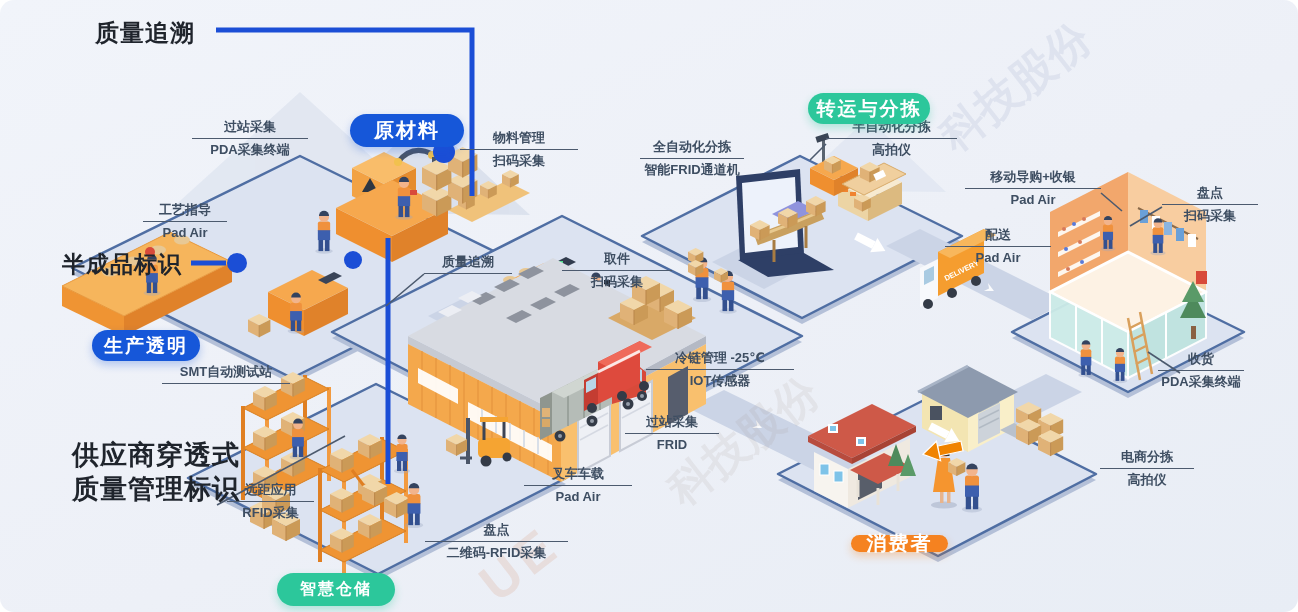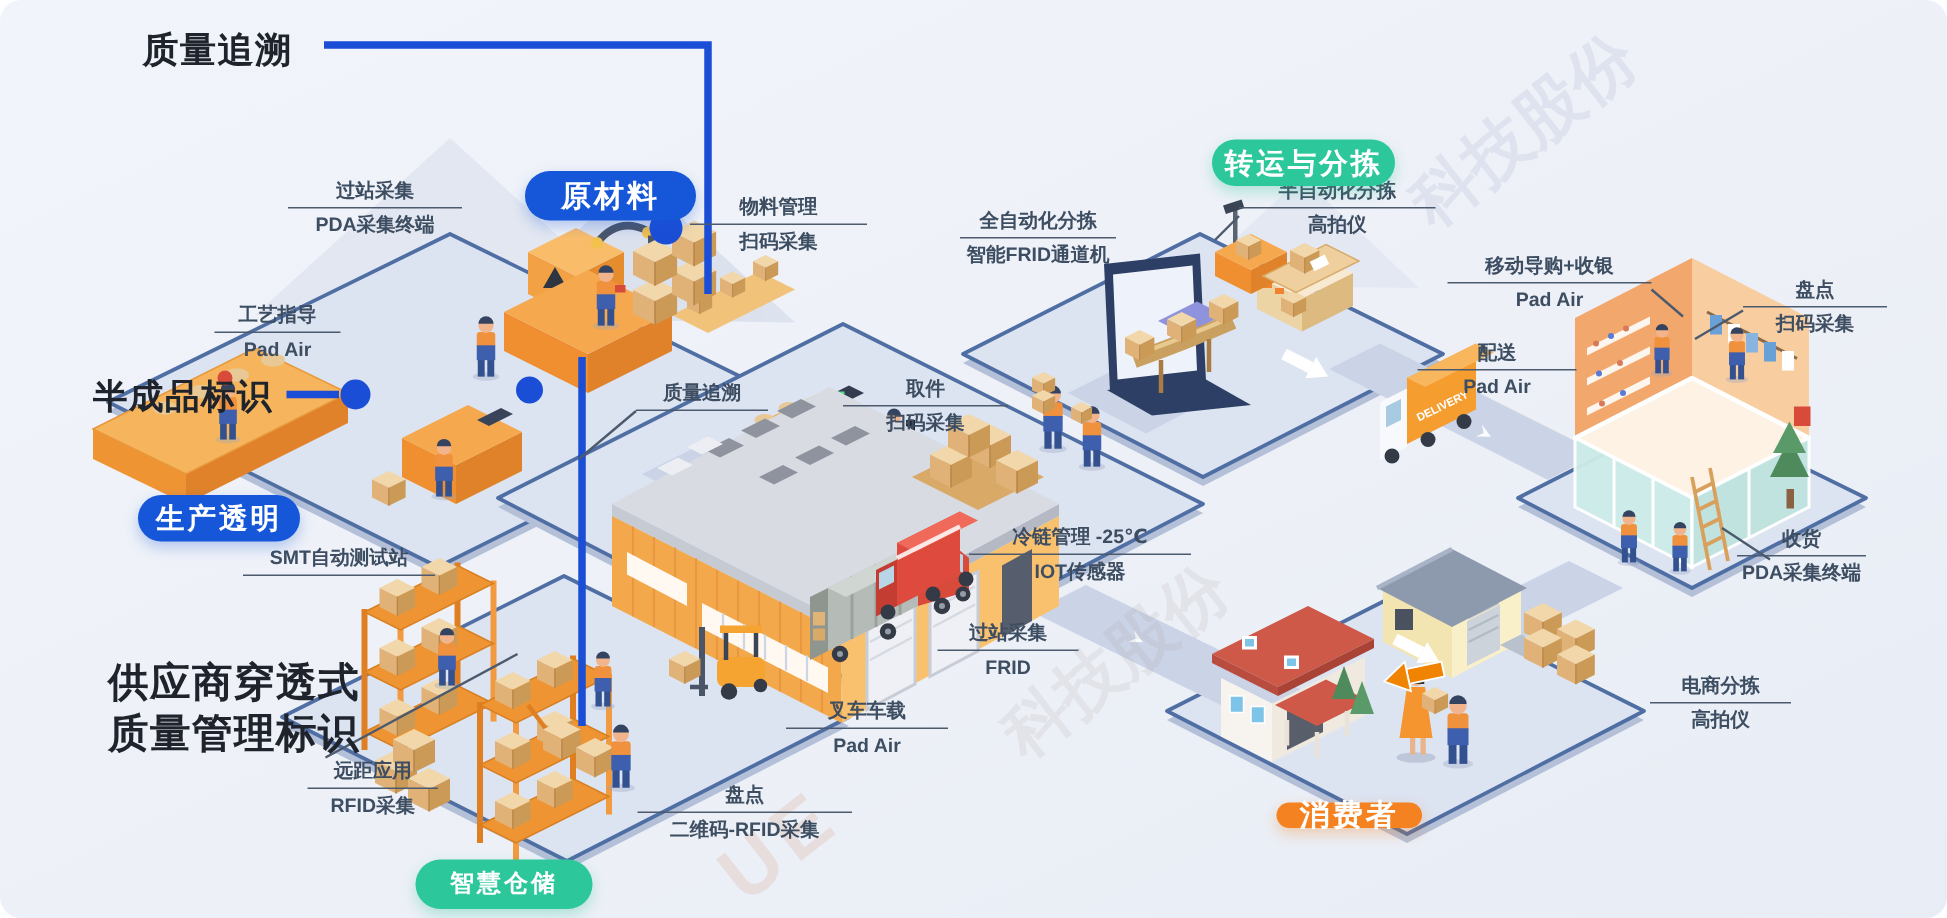--- a/index.html
+++ b/index.html
@@ -507,21 +507,21 @@
   <div class="co-bottom">Pad Air</div>
 </div>
 <div class="callout" style="left:162px;top:365px;width:128px;">
   <div class="co-top">SMT自动测试站</div>
   <div class="co-line"></div>
 </div>
 <div class="callout" style="left:424px;top:255px;width:88px;">
   <div class="co-top">质量追溯</div>
   <div class="co-line"></div>
 </div>
-<div class="callout" style="left:205px;top:483px;width:87px;margin-top:24px;">
+<div class="callout" style="left:227px;top:483px;width:87px;">
   <div class="co-top">远距应用</div>
   <div class="co-line"></div>
   <div class="co-bottom">RFID采集</div>
 </div>
 <div class="callout" style="left:425px;top:523px;width:143px;">
   <div class="co-top">盘点</div>
   <div class="co-line"></div>
   <div class="co-bottom">二维码-RFID采集</div>
 </div>
 <div class="callout" style="left:562px;top:221px;width:110px;margin-top:31px;">

